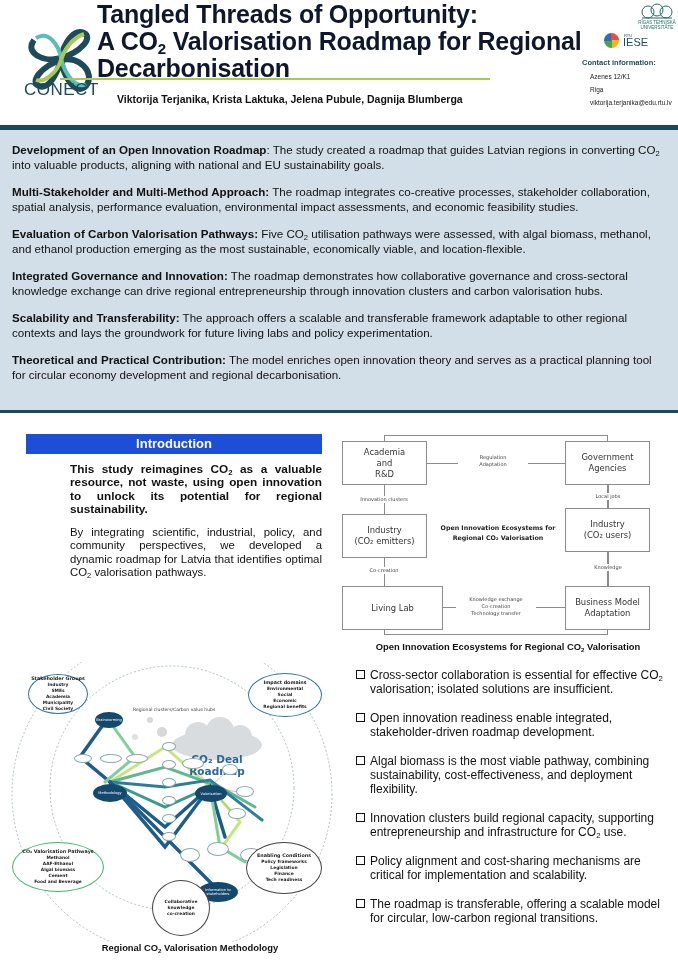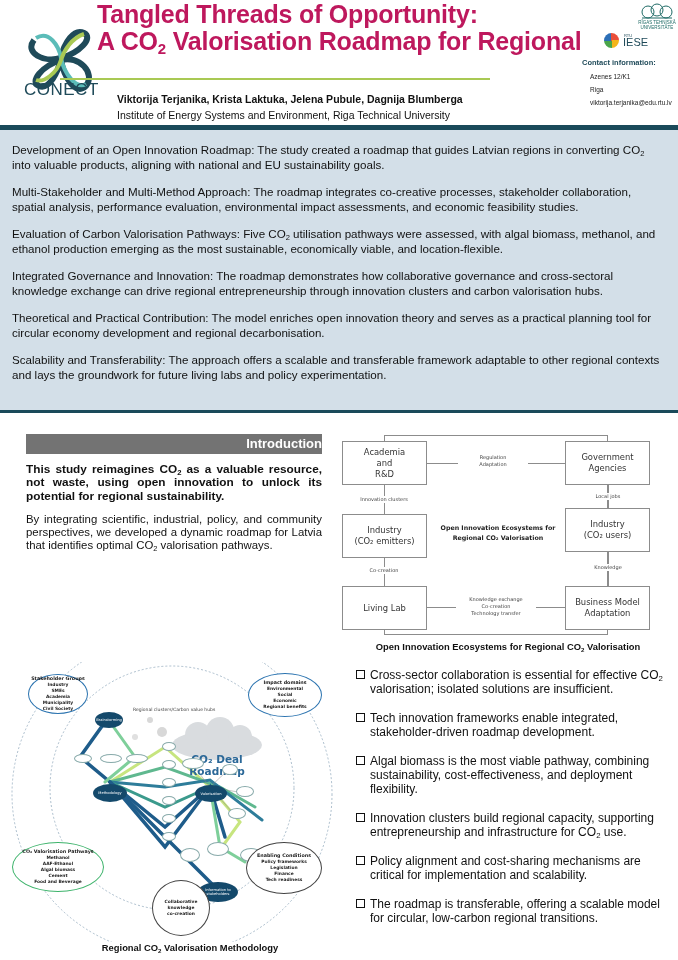--- a/index.html
+++ b/index.html
@@ -3,47 +3,47 @@
 <meta charset="utf-8">
 <style>
   * { box-sizing: border-box; margin: 0; padding: 0; }
   html, body { width: 678px; height: 960px; background: #ffffff; overflow: hidden; }
   body { font-family: "Liberation Sans", sans-serif; color: #111; position: relative; }
 
   
   .header { position: absolute; left: 0; top: 0; width: 678px; height: 125px; }
   .logo { position: absolute; left: 24px; top: 28px; width: 75px; height: 70px; }
   .logo-text { position: absolute; left: 24px; top: 80px; font-size: 17px; color: #1f4a59; letter-spacing: 0.5px; font-family: "Liberation Sans", sans-serif; }
-  .title { position: absolute; left: 97px; top: 1px; font-size: 25px; font-weight: bold; color: #be185d; line-height: 27px; letter-spacing: -0.2px; }
+  .title { position: absolute; left: 97px; top: 1px; font-size: 25px; font-weight: bold; color: #0f172a; line-height: 27px; letter-spacing: -0.2px; }
   .title sub { font-size: 15px; vertical-align: -4px; line-height: 0; }
   .title-underline { position: absolute; left: 60px; top: 78px; width: 430px; height: 2px; background: #a9c954; }
   .authors { position: absolute; left: 117px; top: 93px; font-size: 10.5px; font-weight: bold; color: #111; text-align: right; }
   .affiliation { position: absolute; left: 117px; top: 109px; font-size: 10.5px; color: #111; }
 
   .rtu-logo { position: absolute; left: 638px; top: 2px; width: 38px; height: 30px; }
   .rtu-logo .rtu-caption { position: absolute; left: 0; top: 18px; width: 38px; font-size: 4.5px; color: #1f6b66; text-align: center; line-height: 5px; }
   .iese-logo { position: absolute; left: 604px; top: 33px; width: 50px; height: 20px; }
   .iese-circle { position: absolute; left: 0; top: 0; width: 15px; height: 15px; border-radius: 50%;
       background: conic-gradient(#e94f3a 0 25%, #f3b51b 25% 50%, #4aa54a 50% 75%, #2c6fb7 75% 100%); }
   .iese-small { position: absolute; left: 20px; top: 0; font-size: 4px; color: #1f4a59; }
   .iese-text { position: absolute; left: 19px; top: 3px; font-size: 11px; color: #1f4a59; }
   .contact-title { position: absolute; left: 582px; top: 58px; font-size: 7.5px; font-weight: bold; color: #1f4a59; }
   .contact-line { position: absolute; left: 590px; font-size: 6.5px; color: #222; }
 
   
   .summary { position: absolute; left: 0; top: 125px; width: 678px; height: 288px; background: #d3dfe8;
       border-top: 5px solid #1a4a5a; border-bottom: 3px solid #1a4a5a; padding: 12px 12px 0 12px; }
   .summary p { font-size: 11.6px; line-height: 15px; margin-bottom: 12px; color: #111; }
-  .summary b { font-weight: normal; }
+  .summary b { font-weight: bold; }
   .summary sub, .intro sub, .findings sub, .fig-caption sub { font-size: 0.65em; vertical-align: -2px; line-height: 0; }
 
   
   .intro { position: absolute; left: 26px; top: 434px; width: 296px; }
-  .intro-header { background: #737373; color: #fff; font-size: 13px; font-weight: bold; text-align: right; height: 20px; line-height: 20px; }
-  .intro p { text-align: justify; font-size: 11.4px; line-height: 13.3px; margin-top: 10px; }
+  .intro-header { background: #1d4ed8; color: #fff; font-size: 13px; font-weight: bold; text-align: center; height: 20px; line-height: 20px; }
+  .intro p { text-align: justify; font-size: 11.4px; line-height: 13.3px; margin-top: 10px; margin-left: 44px; }
   .intro .lead { font-weight: bold; font-size: 11.8px; margin-top: 9px; }
 
   
   .eco { position: absolute; left: 338px; top: 430px; width: 340px; height: 205px; }
   .eco .outer { position: absolute; left: 46px; top: 5px; width: 224px; height: 200px; border: 1px solid #8c8c8c; }
   .eco .box { position: absolute; background: #fff; border: 1px solid #8c8c8c; font-size: 8.4px; color: #333; text-align: center;
       display: flex; align-items: center; justify-content: center; line-height: 11px; font-family: "DejaVu Sans", sans-serif; }
   .eco .hline { position: absolute; height: 1px; background: #8c8c8c; }
   .eco .vline { position: absolute; width: 1px; background: #8c8c8c; }
   .eco .lbl { position: absolute; font-size: 5px; color: #444; text-align: center; background: #fff; line-height: 7px; font-family: "DejaVu Sans", sans-serif; }
@@ -74,24 +74,24 @@
   <svg class="logo" viewBox="0 0 75 70">
     <path d="M10 12 C 0 25, 20 35, 37 30 C 55 25, 70 10, 60 5 C 50 0, 40 15, 37 30 C 34 45, 25 62, 15 58 C 5 54, 18 38, 37 32 C 55 27, 72 45, 62 58 C 52 68, 40 50, 37 32" fill="none" stroke="#1f4a59" stroke-width="6"></path>
     <path d="M12 10 C 25 2, 35 18, 37 30 C 40 45, 52 62, 62 56" fill="none" stroke="#5bbcb8" stroke-width="4"></path>
     <path d="M60 6 C 48 10, 40 22, 37 32 C 33 45, 20 55, 12 52" fill="none" stroke="#a9c954" stroke-width="4"></path>
   </svg>
   <div class="logo-text">CONECT</div>
 
   <div class="title">
     <div>Tangled Threads of Opportunity:</div>
     <div><span>A CO</span><sub>2</sub><span> Valorisation Roadmap for Regional</span></div>
+    <div>Decarbonisation</div>
   </div>
   <div class="title-underline"></div>
   <div class="authors">Viktorija Terjanika, Krista Laktuka, Jelena Pubule, Dagnija Blumberga</div>
-  <div class="affiliation">Institute of Energy Systems and Environment, Riga Technical University</div>
 
   <div class="rtu-logo">
     <svg width="38" height="18" viewBox="0 0 38 18">
       <g fill="none" stroke="#1f6b66" stroke-width="1">
         <circle cx="10" cy="10" r="6"></circle>
           <circle cx="19" cy="8" r="6"></circle>
           <circle cx="28" cy="10" r="6"></circle>
         <path d="M4 16 L34 16"></path>
       </g>
     </svg>
@@ -106,22 +106,22 @@
   <div class="contact-line" style="top:73px">Azenes 12/K1</div>
   <div class="contact-line" style="top:86px">Riga</div>
   <div class="contact-line" style="top:99px">viktorija.terjanika@edu.rtu.lv</div>
 </div>
 
 <div class="summary">
   <p><b>Development of an Open Innovation Roadmap</b><span>: </span><span>The study created a roadmap that guides Latvian regions in converting CO</span><sub>2</sub><span> into valuable products, aligning with national and EU sustainability goals.</span></p>
   <p><b>Multi-Stakeholder and Multi-Method Approach:</b><span> </span><span>The roadmap integrates co-creative processes, stakeholder collaboration, spatial analysis, performance evaluation, environmental impact assessments, and economic feasibility studies.</span></p>
   <p><b>Evaluation of Carbon Valorisation Pathways:</b><span> </span><span>Five CO</span><sub>2</sub><span> utilisation pathways were assessed, with algal biomass, methanol, and ethanol production emerging as the most sustainable, economically viable, and location-flexible.</span></p>
   <p><b>Integrated Governance and Innovation:</b><span> </span><span>The roadmap demonstrates how collaborative governance and cross-sectoral knowledge exchange can drive regional entrepreneurship through innovation clusters and carbon valorisation hubs.</span></p>
+  <p><b>Scalability and Transferability:</b><span> </span><span>The approach offers a scalable and transferable framework adaptable to other regional contexts and lays the groundwork for future living labs and policy experimentation.</span></p>
   <p><b>Theoretical and Practical Contribution:</b><span> </span><span>The model enriches open innovation theory and serves as a practical planning tool for circular economy development and regional decarbonisation.</span></p>
-  <p><b>Scalability and Transferability:</b><span> </span><span>The approach offers a scalable and transferable framework adaptable to other regional contexts and lays the groundwork for future living labs and policy experimentation.</span></p>
 </div>
 
 <div class="intro">
   <div class="intro-header">Introduction</div>
   <p class="lead"><span>This study reimagines CO</span><sub>2</sub><span> as a valuable resource, not waste, using open innovation to unlock its potential for regional sustainability.</span></p>
   <p><span>By integrating scientific, industrial, policy, and community perspectives, we developed a dynamic roadmap for Latvia that identifies optimal CO</span><sub>2</sub><span> valorisation pathways.</span></p>
 </div>
 
 <div class="eco">
   <div class="outer"></div>
@@ -132,21 +132,21 @@
 
   <div class="box" style="left:4px; top:11px; width:85px; height:44px; white-space:pre-line;">Academia
 and
 R&amp;D</div>
   <div class="box" style="left:227px; top:11px; width:85px; height:44px; white-space:pre-line;">Government
 Agencies</div>
   <div class="box" style="left:4px; top:84px; width:85px; height:44px; white-space:pre-line;">Industry
 (CO₂ emitters)</div>
   <div class="box" style="left:227px; top:78px; width:85px; height:44px; white-space:pre-line;">Industry
 (CO₂ users)</div>
-  <div class="box" style="left:4px; top:156px; width:85px; height:44px; white-space:pre-line;">Living Lab</div>
+  <div class="box" style="left:4px; top:156px; width:101px; height:44px; white-space:pre-line;">Living Lab</div>
   <div class="box" style="left:227px; top:156px; width:85px; height:44px; white-space:pre-line;">Business Model
 Adaptation</div>
 
   <div class="lbl" style="left:120px; top:24px; width:70px; white-space:pre-line;">Regulation
 Adaptation</div>
   <div class="lbl" style="left:16px; top:66px; width:60px;">Innovation clusters</div>
   <div class="lbl" style="left:20px; top:137px; width:52px;">Co-creation</div>
   <div class="lbl" style="left:244px; top:63px; width:52px;">Local jobs</div>
   <div class="lbl" style="left:244px; top:134px; width:52px;">Knowledge</div>
   <div class="lbl" style="left:118px; top:166px; width:80px; white-space:pre-line;">Knowledge exchange
@@ -255,18 +255,18 @@
   <div class="ellipse" style="left:152px; top:218px; width:58px; height:56px; border:1px solid #444;">
     <div>Collaborative</div>
     <div>knowledge</div>
     <div>co-creation</div>
   </div>
 </div>
 <div class="fig-caption" style="left:0; top:942px; width:380px;"><span>Regional CO</span><sub>2</sub><span> Valorisation Methodology</span></div>
 
 <div class="findings">
   <div class="finding"><span class="box-icon"></span><span>Cross-sector collaboration is essential for effective CO</span><sub>2</sub><span> valorisation; isolated solutions are insufficient.</span></div>
-  <div class="finding"><span class="box-icon"></span><span>Tech innovation frameworks enable integrated, stakeholder-driven roadmap development.</span></div>
+  <div class="finding"><span class="box-icon"></span><span>Open innovation readiness enable integrated, stakeholder-driven roadmap development.</span></div>
   <div class="finding"><span class="box-icon"></span><span>Algal biomass is the most viable pathway, combining sustainability, cost-effectiveness, and deployment flexibility.</span></div>
   <div class="finding"><span class="box-icon"></span><span>Innovation clusters build regional capacity, supporting entrepreneurship and infrastructure for CO</span><sub>2</sub><span> use.</span></div>
   <div class="finding"><span class="box-icon"></span><span>Policy alignment and cost-sharing mechanisms are critical for implementation and scalability.</span></div>
   <div class="finding"><span class="box-icon"></span><span>The roadmap is transferable, offering a scalable model for circular, low-carbon regional transitions.</span></div>
 </div>
 
 </body></html>

